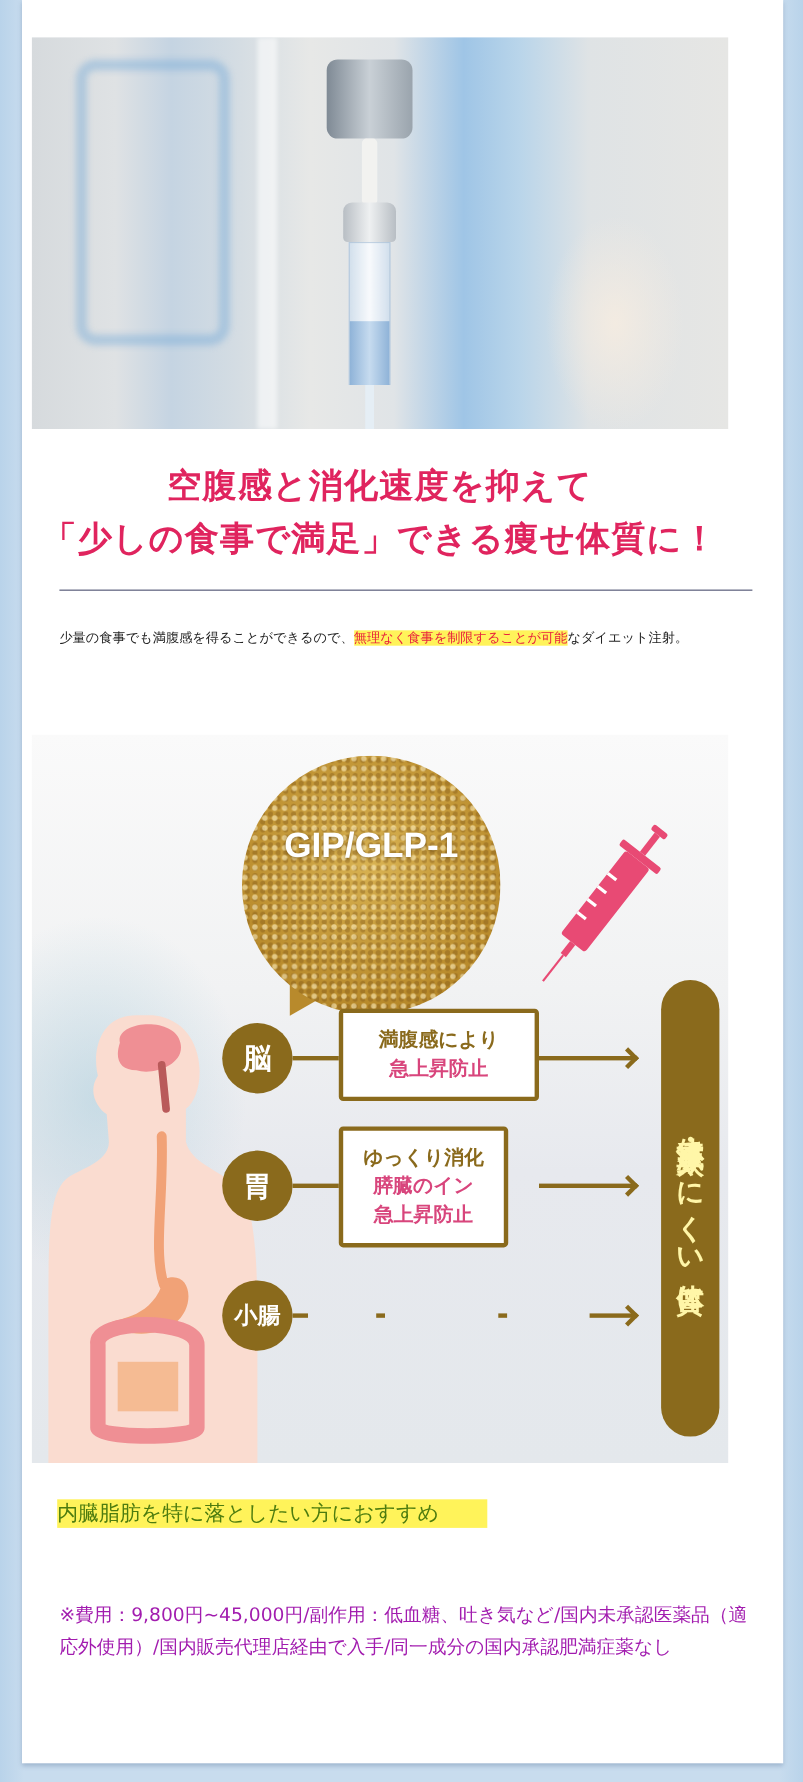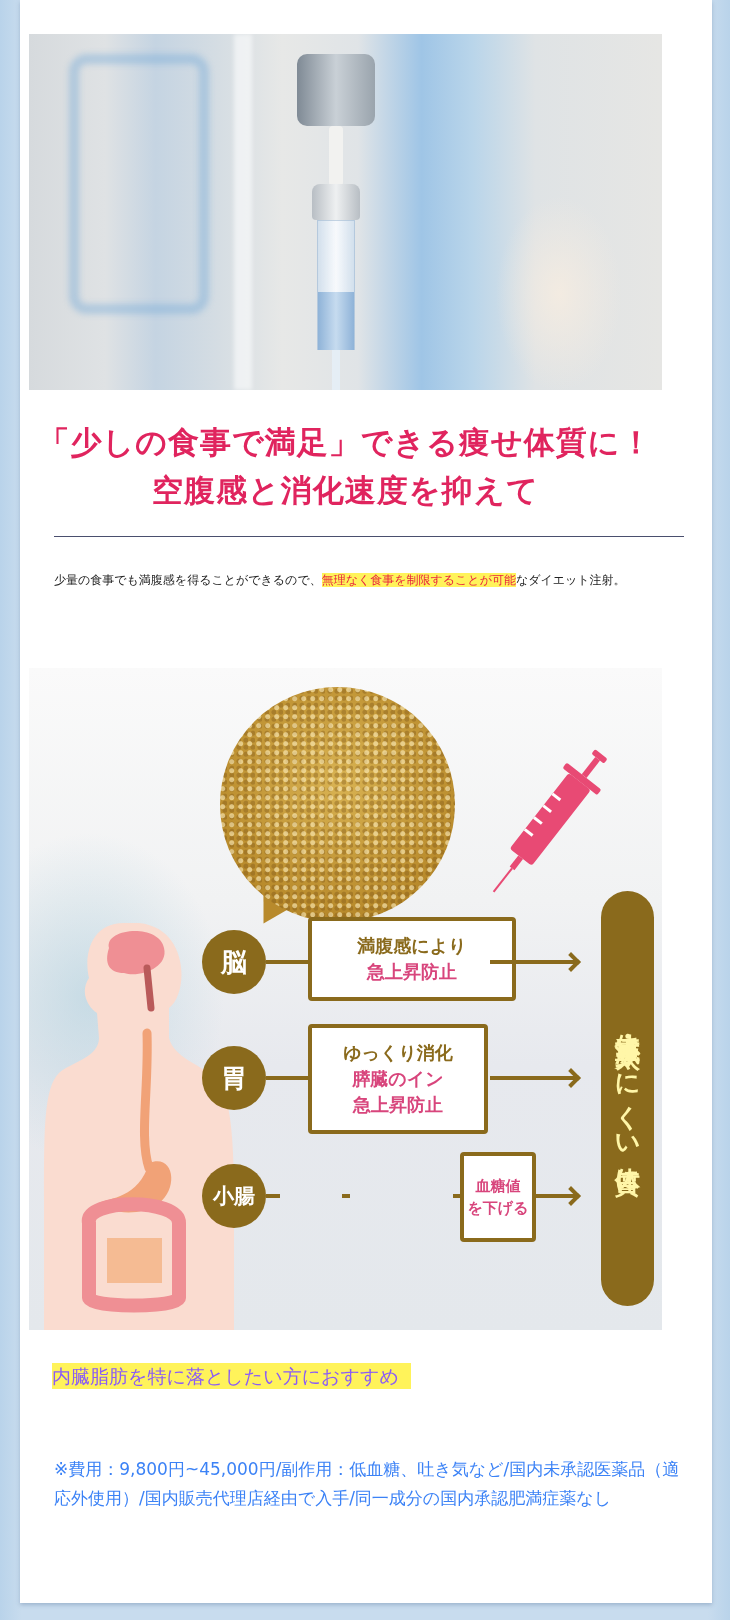--- a/index.html
+++ b/index.html
@@ -110,56 +110,57 @@
     border-radius: 27px; background: #8a6a1c;
     display: flex; align-items: center; justify-content: center;
   }
   .result-text {
     writing-mode: vertical-rl; color: #fff6a8; font-weight: bold; font-size: 25px; letter-spacing: 2px;
   }
 
   
   .recommend {
     position: absolute; left: 52px; top: 1363px;
-    font-size: 19px; line-height: 26px; color: #8b5cf6;
-    background: #fff35a; padding-right: 12px;
+    font-size: 19px; line-height: 26px; color: #4d7c0f;
+    background: #fff35a; padding-right: 44px;
   }
   .notes {
     position: absolute; left: 54px; top: 1455px; width: 640px;
-    font-size: 17px; line-height: 29px; color: #3b82f6;
+    font-size: 17px; line-height: 29px; color: #a21caf;
   }
 </style>
 </head>
 <body>
 
 <div class="page-card"></div>
 
 <div class="hero-photo">
   <div class="iv-bag-blur"></div>
   <div class="iv-pole"></div>
   <div class="iv-cap"></div>
   <div class="iv-connector"></div>
   <div class="iv-chamber-top"></div>
   <div class="iv-chamber"></div>
   <div class="iv-liquid"></div>
   <div class="iv-tube"></div>
 </div>
 
 <div class="headline">
+  <div>空腹感と消化速度を抑えて</div>
   <div>「少しの食事で満足」できる痩せ体質に！</div>
-  <div>空腹感と消化速度を抑えて</div>
 </div>
 
 <div class="divider"></div>
 
 <p class="lead-text"><span>少量の食事でも満腹感を得ることができるので、</span><span class="hl">無理なく食事を制限することが可能</span><span>なダイエット注射。</span></p>
 
 <div class="diagram">
   <div class="bubble-tail"></div>
   <div class="bubble"></div>
+  <div class="bubble-line1">GIP/GLP-1</div>
 
   <svg class="syringe" viewBox="0 0 160 170">
     <g transform="rotate(38 80 85)" fill="#e84a74">
       <rect x="72" y="0" width="16" height="6" rx="2"></rect>
       <rect x="77" y="6" width="6" height="22"></rect>
       <rect x="58" y="28" width="44" height="7" rx="2"></rect>
       <rect x="66" y="35" width="28" height="96" rx="3"></rect>
       <rect x="77" y="131" width="6" height="14"></rect>
       <rect x="79" y="145" width="2" height="30"></rect>
     </g>
@@ -176,45 +177,41 @@
     <path d="M80 50 C75 30 130 25 135 50 C140 70 110 80 95 75 C80 75 75 65 80 50 Z" fill="#ef8f94"></path>
     <path d="M118 70 L122 110" stroke="#b95a5a" stroke-width="7" stroke-linecap="round"></path>
     <path d="M118 135 C120 190 110 240 120 270" stroke="#f1a277" stroke-width="9" fill="none" stroke-linecap="round"></path>
     <path d="M120 265 C145 255 150 290 130 305 C110 320 80 315 70 305 C80 300 110 300 120 265 Z" fill="#f1a277"></path>
     <path d="M60 325 C55 300 150 300 150 325 L150 400 C150 410 60 410 60 400 Z" fill="none" stroke="#ef8f94" stroke-width="14"></path>
     <rect x="78" y="340" width="55" height="45" fill="#f4b78c" opacity="0.9"></rect>
   </svg>
 
   <div class="organ-badge" style="left:173px; top:262px;">脳</div>
   <div class="connector" style="left:237px; top:292px; width:42px;"></div>
-  <div class="effect-box" style="left:279px; top:249px; width:208px; height:84px;">
+  <div class="effect-box" style="left:279px; top:249px; width:182px; height:84px;">
     <span class="fx-gold">満腹感により</span>
     <span class="fx-pink">急上昇防止</span>
   </div>
   <div class="connector" style="left:461px; top:292px; width:88px;"></div>
   <div class="arrow-head" style="left:535px; top:287px;"></div>
 
   <div class="organ-badge" style="left:173px; top:378px;">胃</div>
   <div class="connector" style="left:237px; top:408px; width:42px;"></div>
-  <div class="effect-box" style="left:279px; top:356px; width:180px; height:110px; white-space:pre-line;">
+  <div class="effect-box" style="left:279px; top:356px; width:154px; height:110px; white-space:pre-line;">
     <span class="fx-gold">ゆっくり消化</span>
     <span class="fx-pink">膵臓のイン
 急上昇防止</span>
   </div>
   <div class="connector" style="left:461px; top:408px; width:88px;"></div>
   <div class="arrow-head" style="left:535px; top:403px;"></div>
 
   <div class="organ-badge small" style="left:173px; top:496px;">小腸</div>
   <div class="connector" style="left:237px; top:526px; width:14px;"></div>
   <div class="connector" style="left:313px; top:526px; width:8px;"></div>
   <div class="connector" style="left:424px; top:526px; width:8px;"></div>
-  <div class="effect-box sm" style="left:431px; top:484px; width:76px; height:90px; white-space:pre-line;">
-    <span class="fx-pink">血糖値
-を下げる</span>
-  </div>
   <div class="connector" style="left:507px; top:526px; width:42px;"></div>
   <div class="arrow-head" style="left:535px; top:521px;"></div>
 
   <div class="result-pill">
     <span class="result-text">体重減少・太りにくい体質に</span>
   </div>
 </div>
 
 <div class="recommend">内臓脂肪を特に落としたい方におすすめ</div>
 

